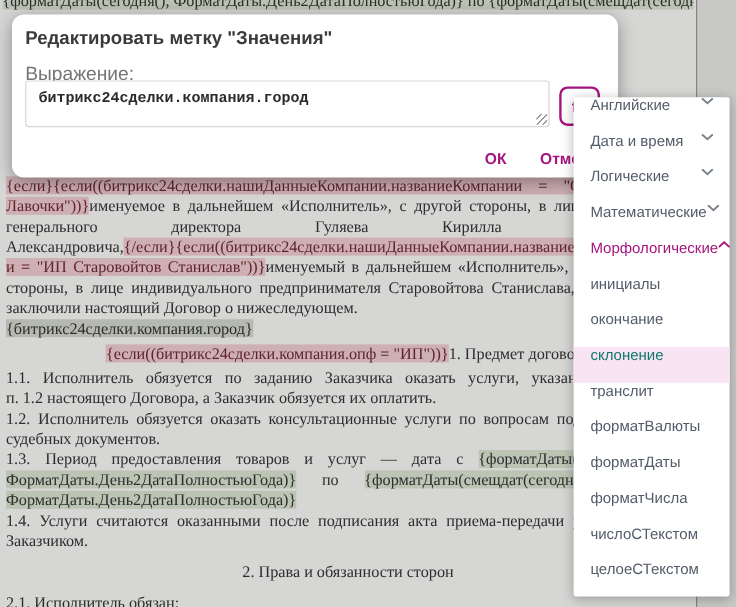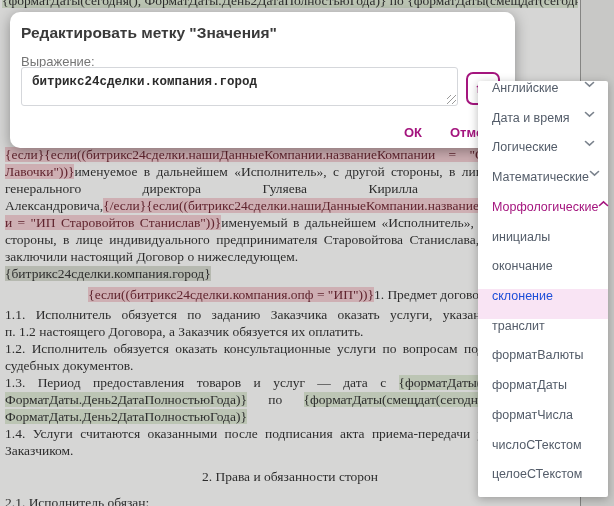--- a/index.html
+++ b/index.html
@@ -24,21 +24,21 @@
   .hl-green{background:#dde8d4;color:#2f2f2f;}
   .hl-gray{background:#d6dacf;color:#2f2f2f;}
   .sliver{position:absolute;left:2px;top:0;width:576px;height:10px;overflow:hidden;z-index:1;
           font-family:"Liberation Serif",serif;font-size:13.5px;line-height:17px;}
   .sliver .inner{margin-top:-8px;white-space:nowrap;}
 
   
   .modal{position:absolute;left:10px;top:12px;width:505px;height:136px;background:#ffffff;
          border-radius:10px;box-shadow:0 3px 14px rgba(0,0,0,0.35);z-index:3;}
   .modal-title{position:absolute;left:11px;top:12px;font-size:15.5px;font-weight:bold;color:#3a3a3a;}
-  .field-label{position:absolute;left:11px;top:42px;font-size:13px;color:#757575;}
+  .field-label{position:absolute;left:11px;top:42px;font-size:16px;color:#757575;}
   .expr{position:absolute;left:11px;top:55px;width:437px;height:39px;box-sizing:border-box;
         border:1px solid #d5d7db;border-radius:3px;resize:none;outline:none;
         padding:7px 10px;font-family:"Liberation Mono","DejaVu Sans Mono",monospace;
         font-size:12.5px;color:#2b2b2b;background:#fff;font-weight:bold;}
   .resize-grip{position:absolute;left:437px;top:83px;width:9px;height:9px;pointer-events:none;
         background:repeating-linear-gradient(135deg,transparent 0 2.5px,#9a9a9a 2.5px 3.5px);}
   .fx-btn{position:absolute;left:456px;top:60px;width:34px;height:33px;background:#fff;
         border:2px solid #a4157e;border-radius:7px;color:#a4157e;font-weight:bold;
         font-size:13px;cursor:pointer;font-family:"Liberation Sans",sans-serif;}
   .txt-btn{position:absolute;top:112px;background:none;border:none;cursor:pointer;
@@ -46,21 +46,21 @@
   .ok-btn{left:388px;text-align:right;}
   .cancel-btn{left:434px;}
 
   
   .dropdown{position:absolute;left:478px;top:81px;width:130px;height:416px;background:#fff;
         border-radius:2px;box-shadow:0 2px 10px rgba(0,0,0,0.28);z-index:4;
         display:flex;flex-direction:column;}
   .dd-row{flex:1 1 auto;display:flex;align-items:flex-start;justify-content:space-between;
         padding:0 13px 0 14px;font-size:12.5px;color:#535c69;cursor:pointer;white-space:nowrap;}
   .dd-row.active{color:#a4157e;}
-  .dd-row.selected{background:#f9e4f4;color:#1d4ed8;}
+  .dd-row.selected{background:#f9e4f4;color:#0f766e;}
   .chev{flex:0 0 auto;display:inline-flex;}
 </style>
 </head>
 <body>
 
 <div class="editor">
   <div class="page"></div>
   <div class="gutter"></div>
   <div class="page-edge"></div>
   <div class="sliver">

